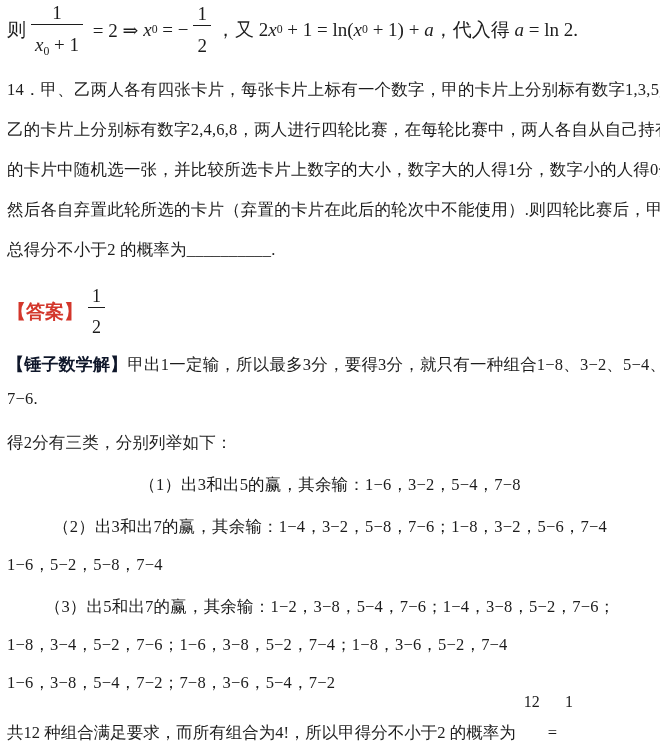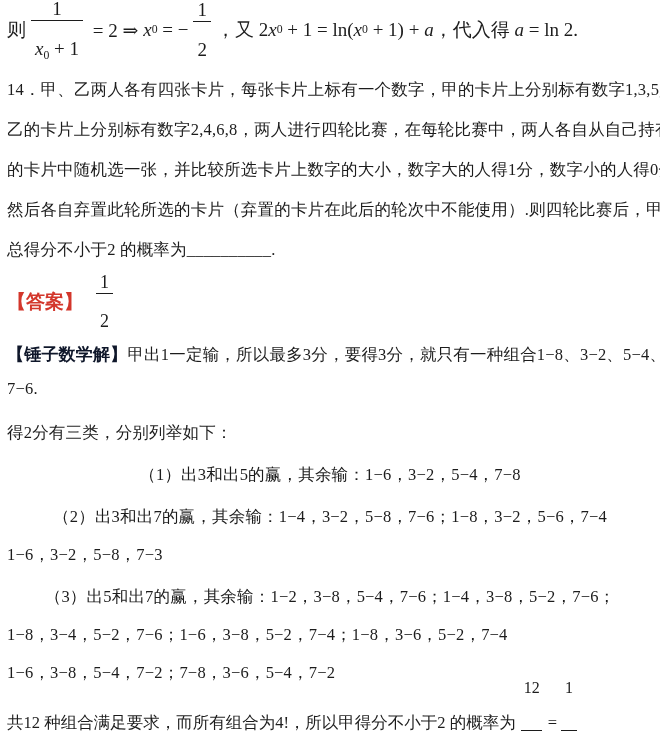--- a/index.html
+++ b/index.html
@@ -14,30 +14,30 @@
     height:56px;display:flex;align-items:center;
     font-size:19px;white-space:pre;
   }
   .math-top i{font-style:italic;}
   sub{font-size:0.62em;vertical-align:-0.3em;}
   .frac{
     display:inline-flex;flex-direction:column;align-items:center;
     line-height:1.05;margin:0 5px;text-align:center;
   }
   .frac .num{display:block;padding:0 4px 1px 4px;}
-  .frac .den{display:block;border-top:1.4px solid currentColor;padding:18px 4px 0 4px;white-space:nowrap;text-align:right;}
+  .frac .den{display:block;border-top:1.4px solid currentColor;padding:10px 4px 0 4px;white-space:nowrap;text-align:right;}
   
   .para{
     font-size:16.5px;line-height:40px;margin:0;white-space:nowrap;
     letter-spacing:0.2px;
   }
   .problem{margin-top:12px;}
   
   .answer-row{
-    margin-top:4px;height:56px;display:flex;align-items:center;gap:8px;
+    margin-top:14px;height:56px;display:flex;align-items:center;gap:0;
     font-size:18px;
   }
   .label-red{color:#d3362b;font-weight:bold;font-size:19px;}
   .label-blue{color:#0f172a;font-weight:bold;font-size:17px;}
   
   .solution{margin-top:8px;}
   .sline{font-size:16.5px;line-height:34px;margin:0;white-space:nowrap;letter-spacing:0.2px;}
   .mt2{margin-top:10px;} .mt4{margin-top:4px;} .mt8{margin-top:8px;text-align:center;}
   
   .final-row{
@@ -104,21 +104,21 @@
       <span class="den">2</span>
     </span>
   </div>
 
   <div class="solution">
     <p class="sline"><span class="label-blue">【锤子数学解】</span><span>甲出1一定输，所以最多3分，要得3分，就只有一种组合1−8、3−2、5−4、</span></p>
     <p class="sline">7−6.</p>
     <p class="sline mt2">得2分有三类，分别列举如下：</p>
     <p class="sline mt8">（1）出3和出5的赢，其余输：1−6，3−2，5−4，7−8</p>
     <p class="sline mt8">（2）出3和出7的赢，其余输：1−4，3−2，5−8，7−6；1−8，3−2，5−6，7−4</p>
-    <p class="sline mt4">1−6，3−2，5−8，7−3</p>
+    <p class="sline mt4">1−6，5−2，5−8，7−4</p>
     <p class="sline mt8">（3）出5和出7的赢，其余输：1−2，3−8，5−4，7−6；1−4，3−8，5−2，7−6；</p>
     <p class="sline mt4">1−8，3−4，5−2，7−6；1−6，3−8，5−2，7−4；1−8，3−6，5−2，7−4</p>
     <p class="sline mt4">1−6，3−8，5−4，7−2；7−8，3−6，5−4，7−2</p>
   </div>
 
   <div class="final-row">
     <span>共12 种组合满足要求，而所有组合为4!，所以甲得分不小于2 的概率为</span>
     <span class="frac">
       <span class="num">12</span>
       <span class="den">4!</span>

